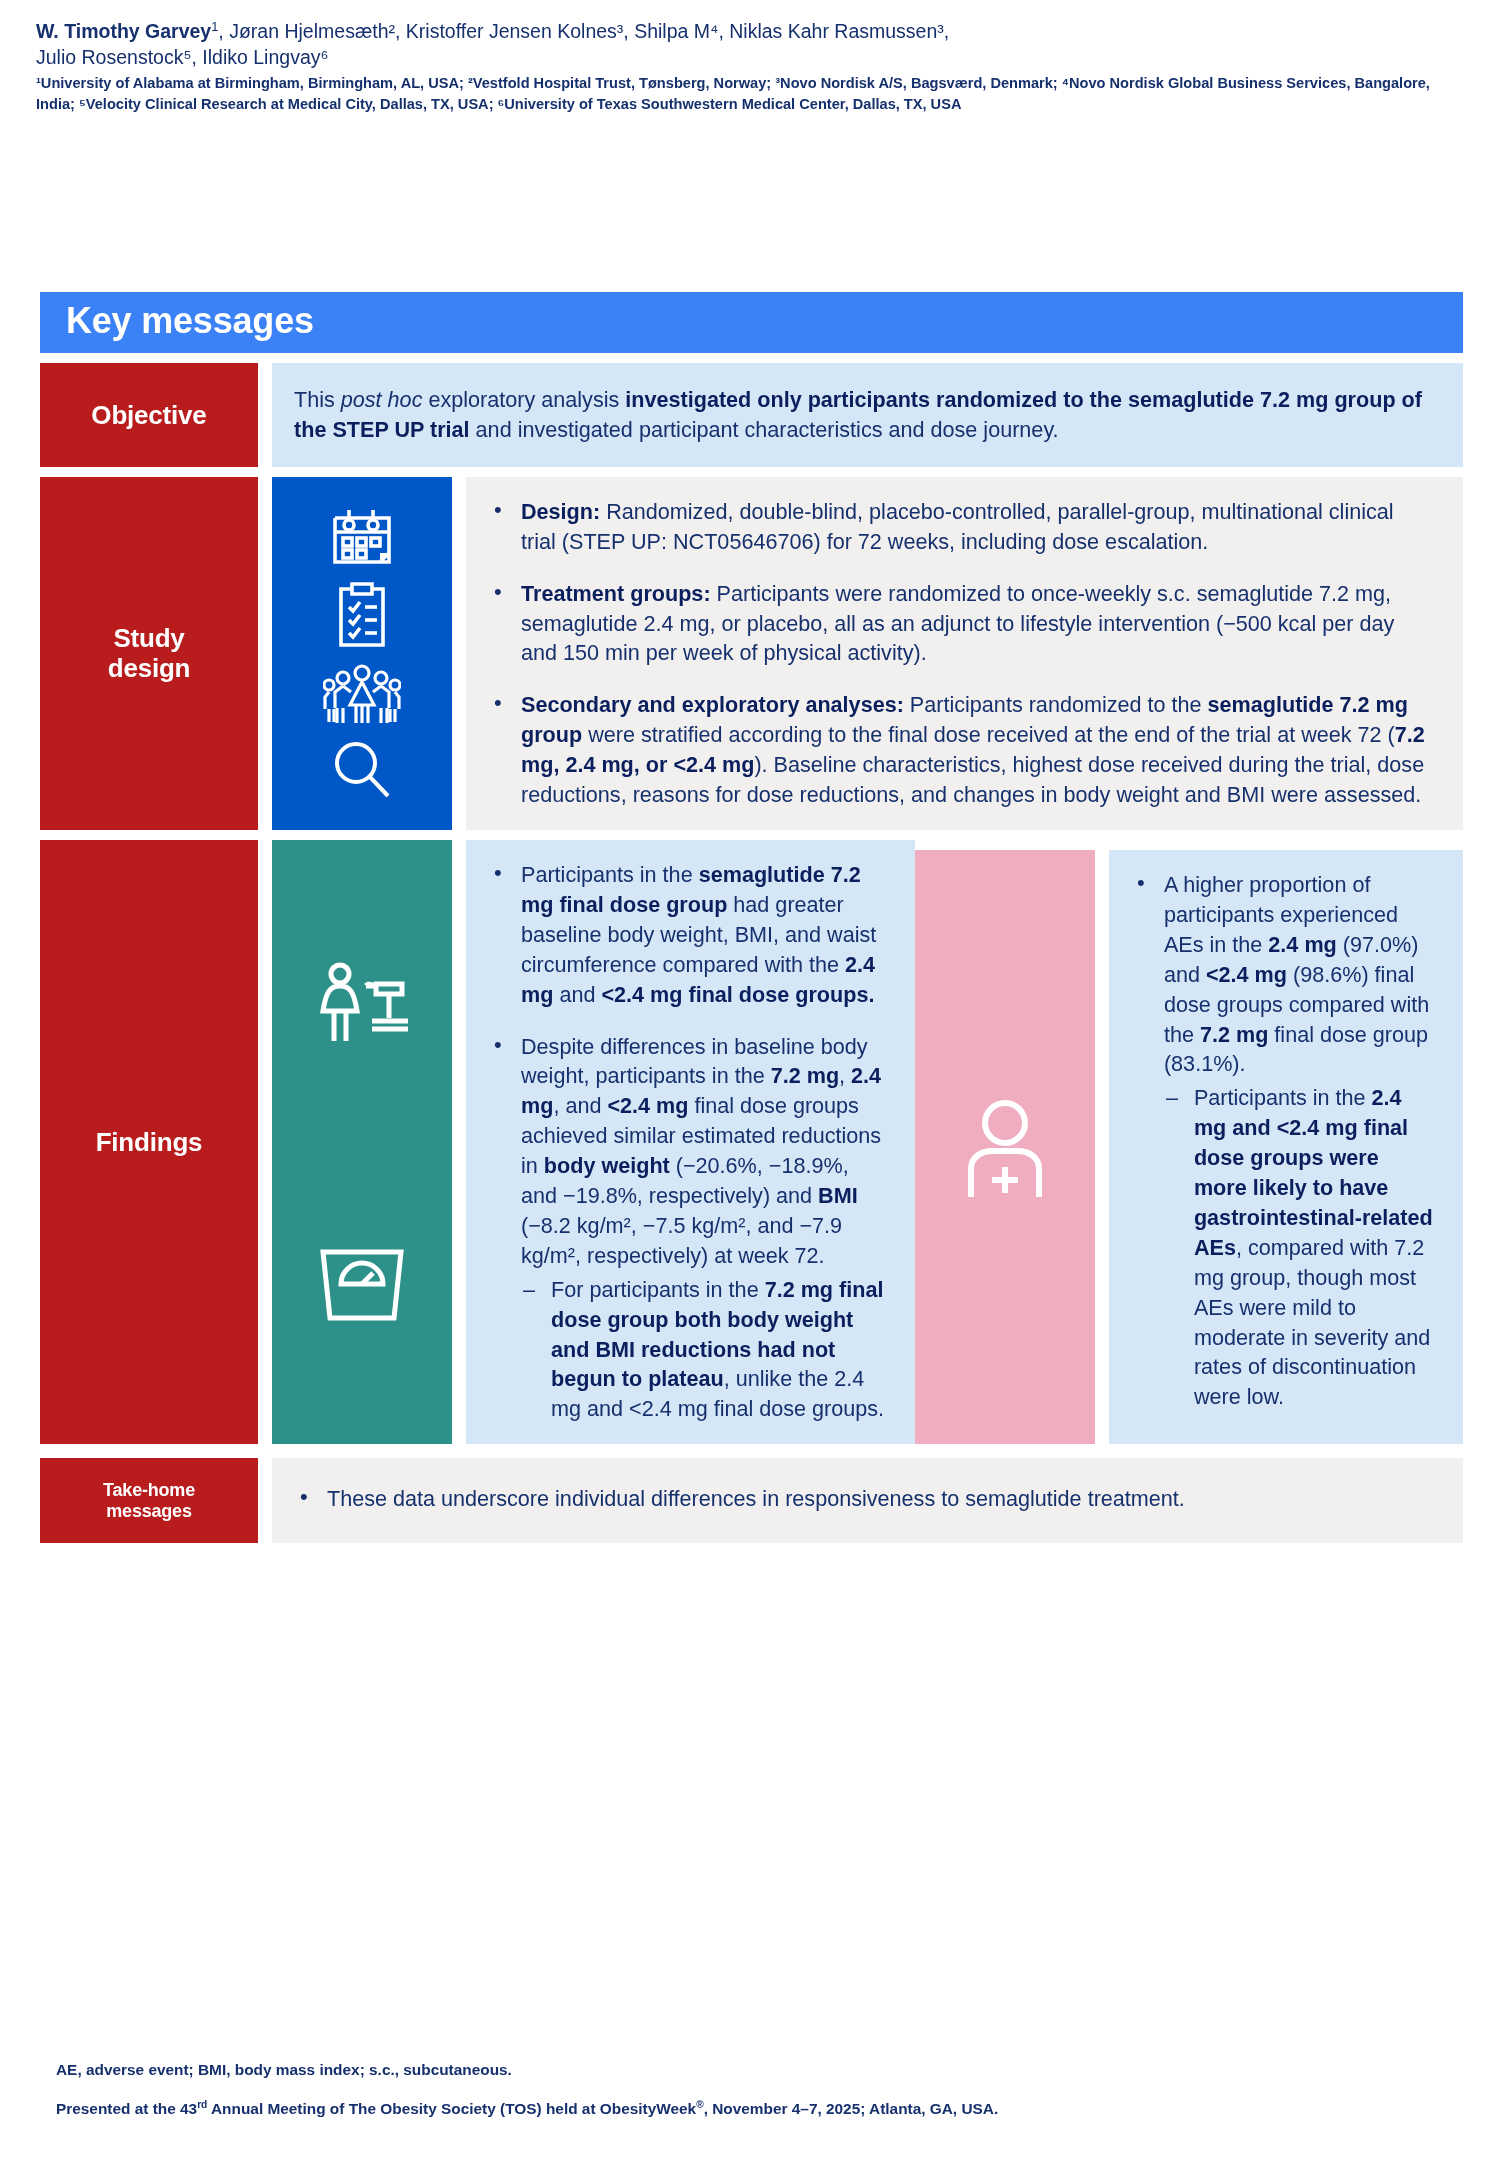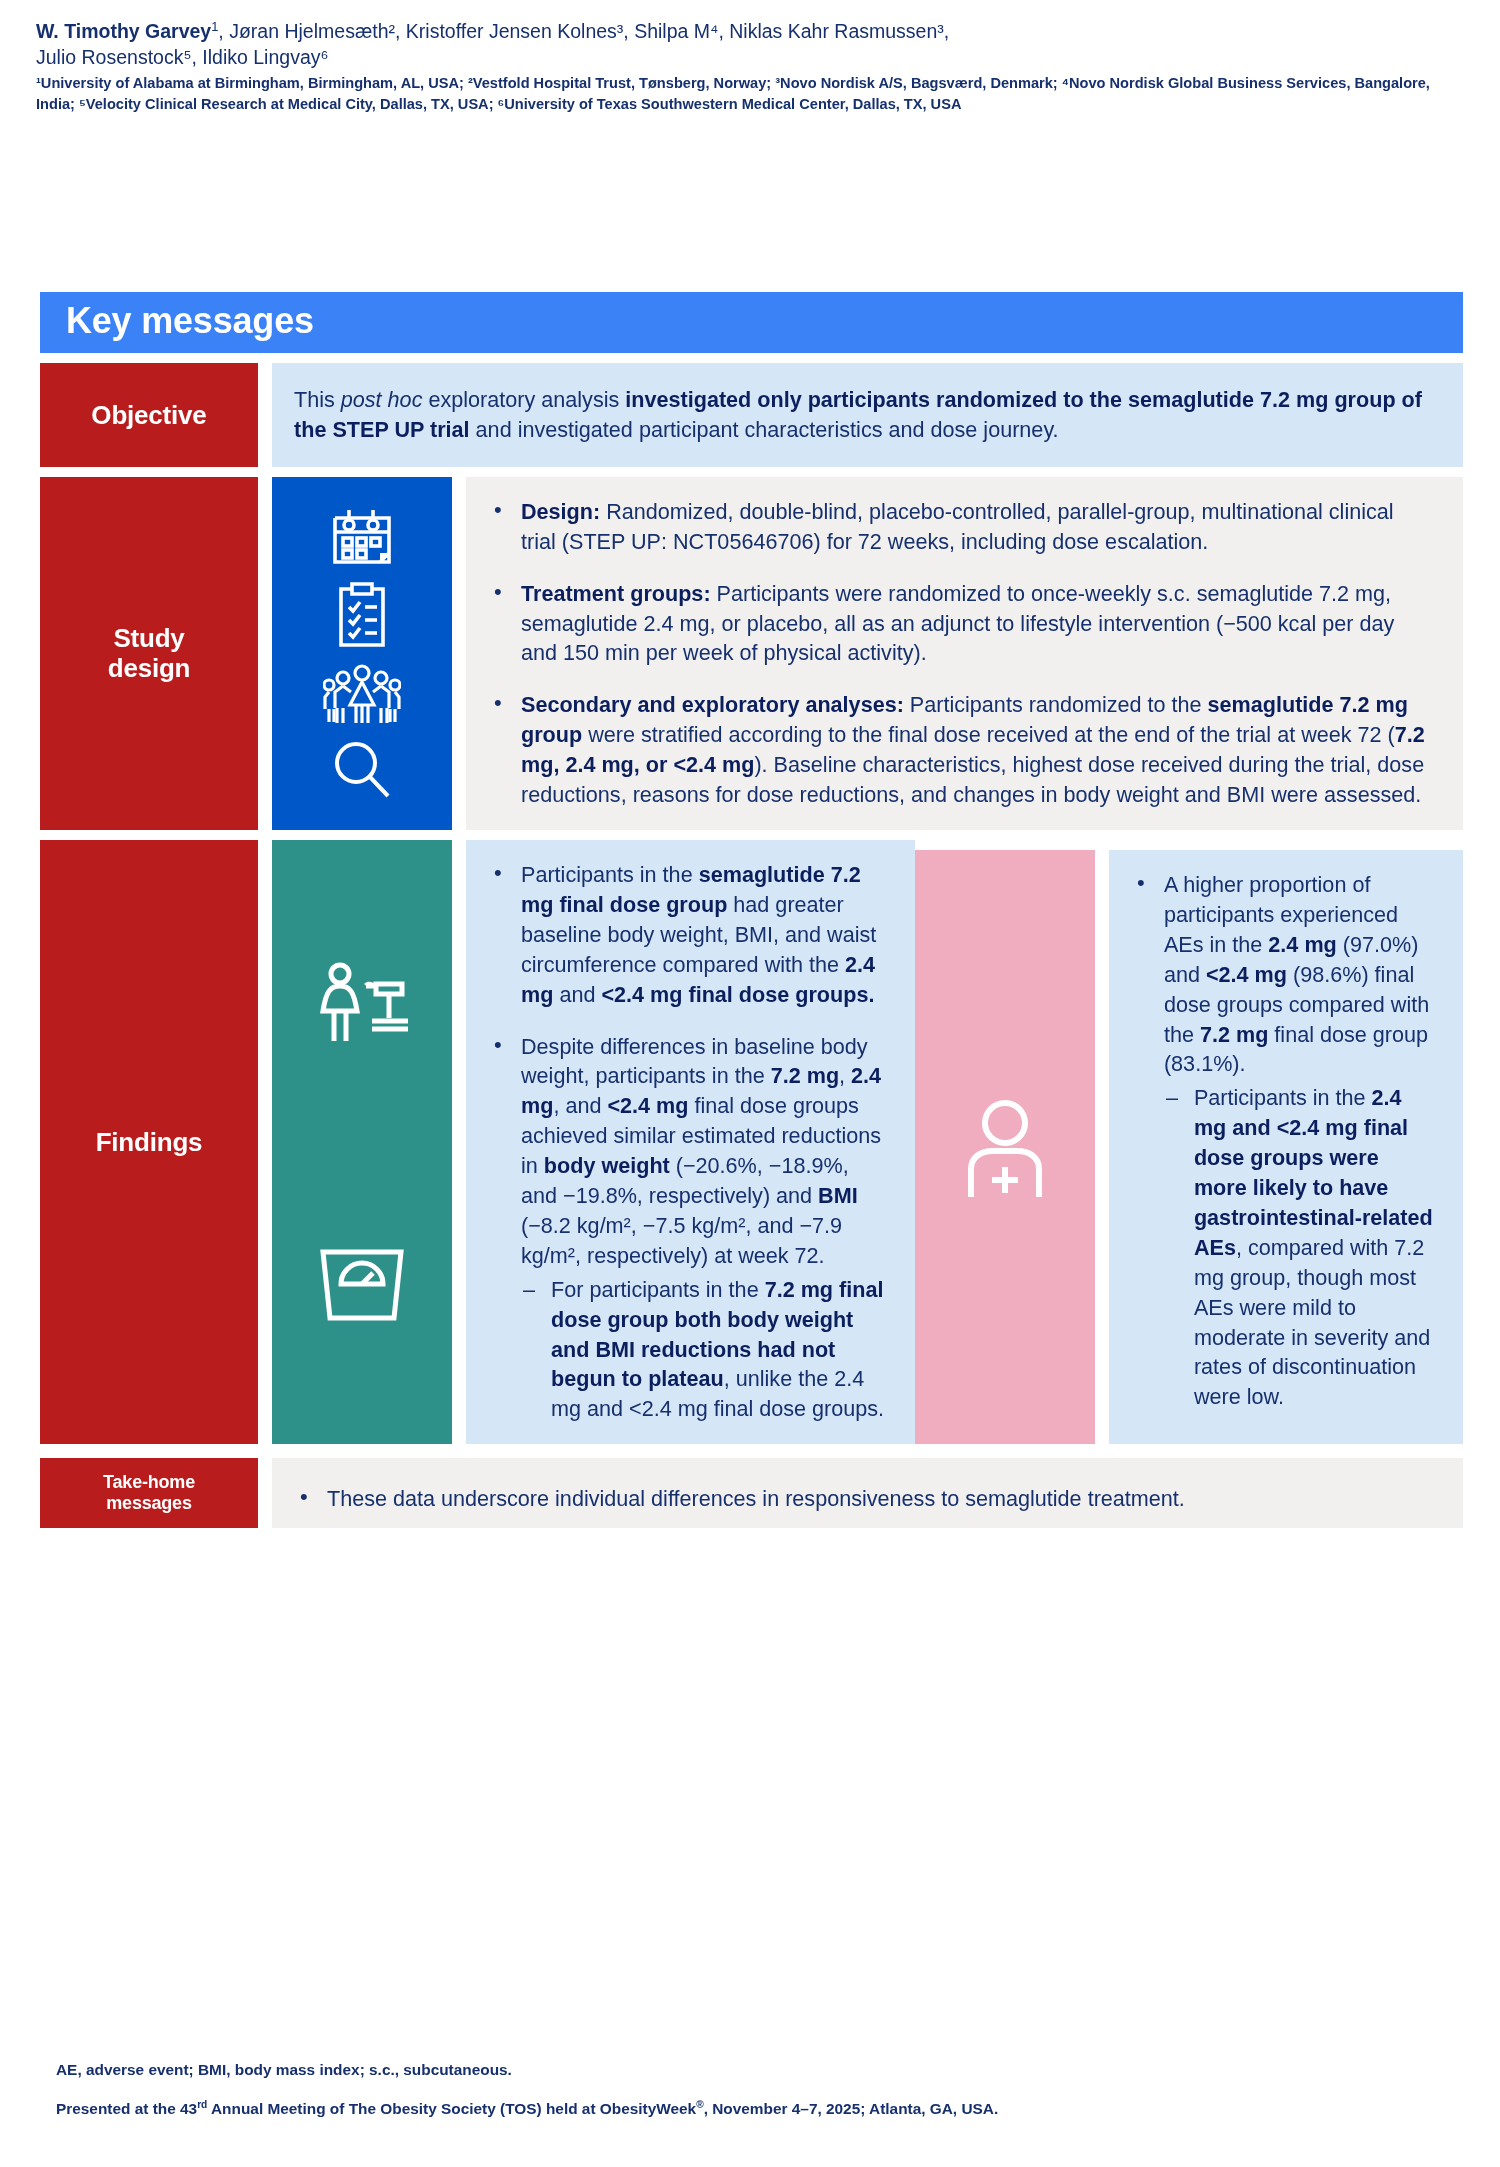--- a/index.html
+++ b/index.html
@@ -343,21 +343,21 @@
   </div>
 
   <div class="row" style="margin-top:14px;">
     <div class="label-cell" style="font-size:18px;">
       <div>
         <span>Take-home</span><br>
         <span>messages</span>
       </div>
     </div>
     <div class="gap"></div>
-    <div class="text-cell lightgrey" style="display:flex;align-items:center;padding-top:26px;padding-bottom:14px;">
+    <div class="text-cell lightgrey" style="display:flex;align-items:center;padding-top:26px;padding-bottom:29px;">
       <ul class="bullets" style="width:100%;">
         <li>
           <span>These data underscore individual differences in responsiveness to semaglutide treatment.</span>
         </li>
       </ul>
     </div>
   </div>
 
 </div>
 

